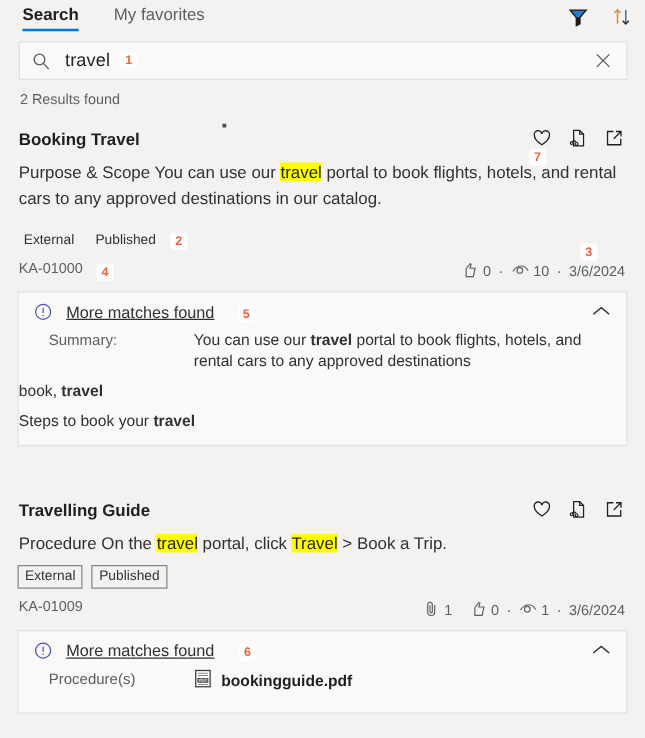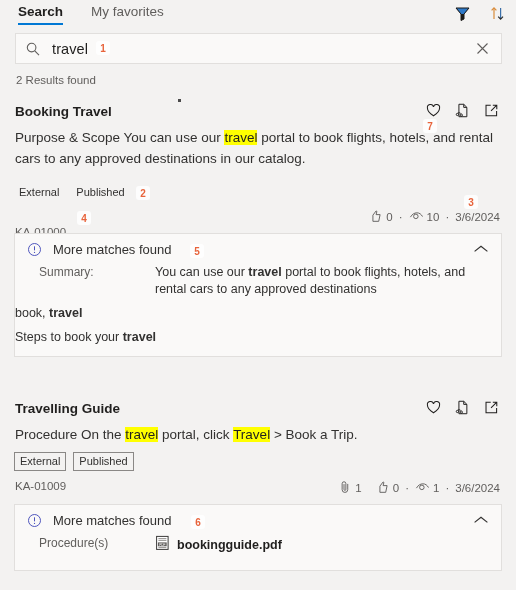--- a/index.html
+++ b/index.html
@@ -128,21 +128,21 @@
     border: 1px solid #e1dfdd;
   }
   .panel-head {
     position: relative;
     height: 30px;
     display: flex; align-items: center;
     cursor: pointer;
   }
   .panel-ico { margin-left: 12px; line-height: 0; }
   .panel-title {
-    margin-left: 11px; font-size: 13px; color: #323130;
+    margin-left: 11px; font-size: 13px; color: #323130; text-decoration: underline;
   }
   .panel-chev {
     position: absolute; right: 12px; top: 10px;
     line-height: 0; cursor: pointer;
   }
   .panel-body { padding: 0 0 10px 0; }
   .row { display: flex; margin: 0 0 7px 0; }
   .row-label {
     width: 140px; padding-left: 24px;
     font-size: 12px; color: #605e5c; line-height: 17px;
@@ -251,21 +251,21 @@
 
     <div class="res-snippet">
       <span>Purpose &amp; Scope You can use our </span><mark>travel</mark><span> portal to book flights, hotels, and rental cars to any approved destinations in our catalog.</span>
     </div>
 
     <div class="tags" style="top:85px;">
       <span class="tag">External</span>
       <span class="tag">Published</span>
     </div>
 
-    <div class="res-id" style="top:127px;">KA-01000</div>
+    <div class="res-id" style="top:110px;">KA-01000</div>
 
     <div class="res-meta" style="top:110px;">
       <span class="gap" style="margin-left:0">
         <span>
           <svg width="14" height="14" viewBox="0 0 15 15">
             <path d="M4.2 13.2V6.6l3.4-4.5.9.5-.9 3.4h4.3l-1.5 7.2z" fill="none" stroke="#605e5c" stroke-width="1"></path>
           </svg>
         </span>
         <span class="num">0</span>
       </span>

